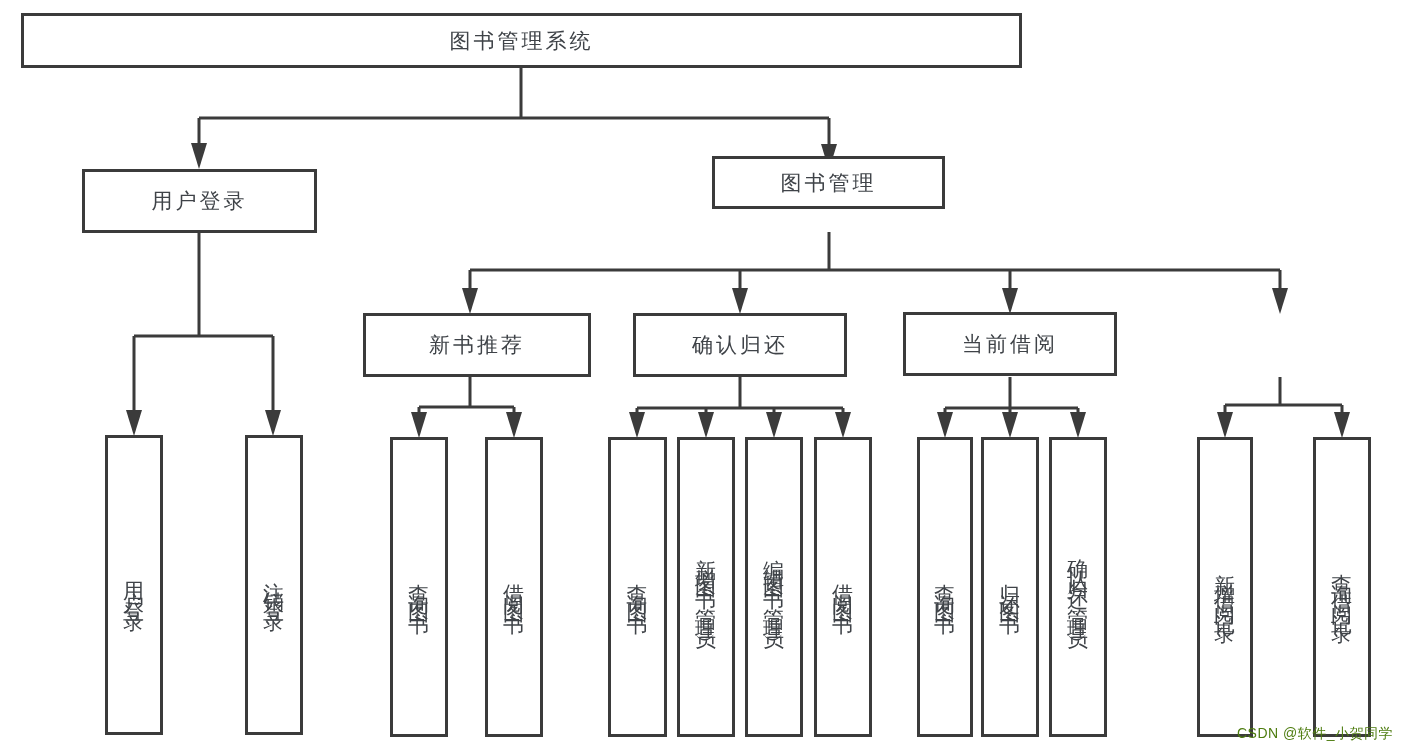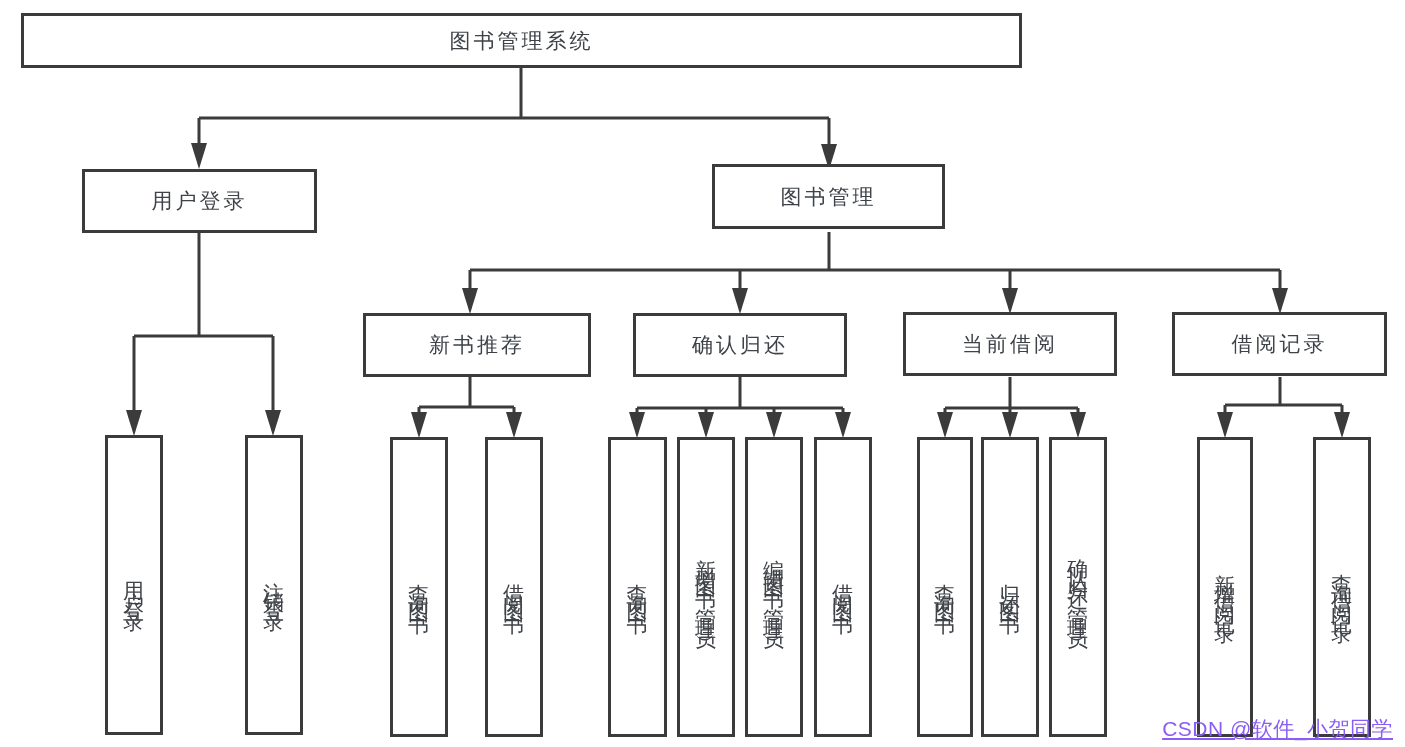--- a/index.html
+++ b/index.html
@@ -37,26 +37,25 @@
     writing-mode: vertical-rl;
     text-orientation: mixed;
     font-size: 21px;
     letter-spacing: 10px;
     line-height: 1;
   }
   .watermark {
     position: absolute;
     right: 12px;
     bottom: 4px;
-    font-size: 21px;
+    font-size: 14px;
     letter-spacing: 0.5px;
-    color: #8b5cf6;
+    color: #4d7c0f;
     z-index: 5;
     white-space: nowrap;
-    text-decoration: underline;
   }
 </style>
 </head>
 <body>
 
 <div class="canvas">
 
   <svg class="wires" width="1405" height="747" viewBox="0 0 1405 747">
     <g stroke="#3b3b3b" stroke-width="3" fill="none">
       <path d="M521 68 V118 M199 118 H829 M199 118 V160 M829 118 V160"></path>
@@ -90,35 +89,32 @@
     </g>
   </svg>
 
   <div class="box hbox" style="left:21px; top:13px; width:1001px; height:55px;">
     <span class="lbl">图书管理系统</span>
   </div>
 
   <div class="box hbox" style="left:82px; top:169px; width:235px; height:64px;">
     <span class="lbl">用户登录</span>
   </div>
-  <div class="box hbox" style="left:712px; top:164px; width:233px; height:65px;">
+  <div class="box hbox" style="left:712px; top:156px; width:233px; height:53px;">
     <span class="lbl">图书管理</span>
   </div>
 
   <div class="box hbox" style="left:363px; top:313px; width:228px; height:64px;">
     <span class="lbl">新书推荐</span>
   </div>
   <div class="box hbox" style="left:633px; top:313px; width:214px; height:64px;">
     <span class="lbl">确认归还</span>
   </div>
   <div class="box hbox" style="left:903px; top:312px; width:214px; height:64px;font-family:Liberation Mono, monospace;">
     <span class="lbl">当前借阅</span>
-  </div>
-  <div class="box hbox" style="left:1172px; top:312px; width:215px; height:64px;">
-    <span class="lbl">借阅记录</span>
   </div>
 
   <div class="box leaf" style="left:105px; top:435px; width:58px; height:300px;">
     <span class="lbl">用户登录</span>
   </div>
   <div class="box leaf" style="left:245px; top:435px; width:58px; height:300px;">
     <span class="lbl">注销登录</span>
   </div>
 
   <div class="box leaf" style="left:390px; top:437px; width:58px; height:300px;">

